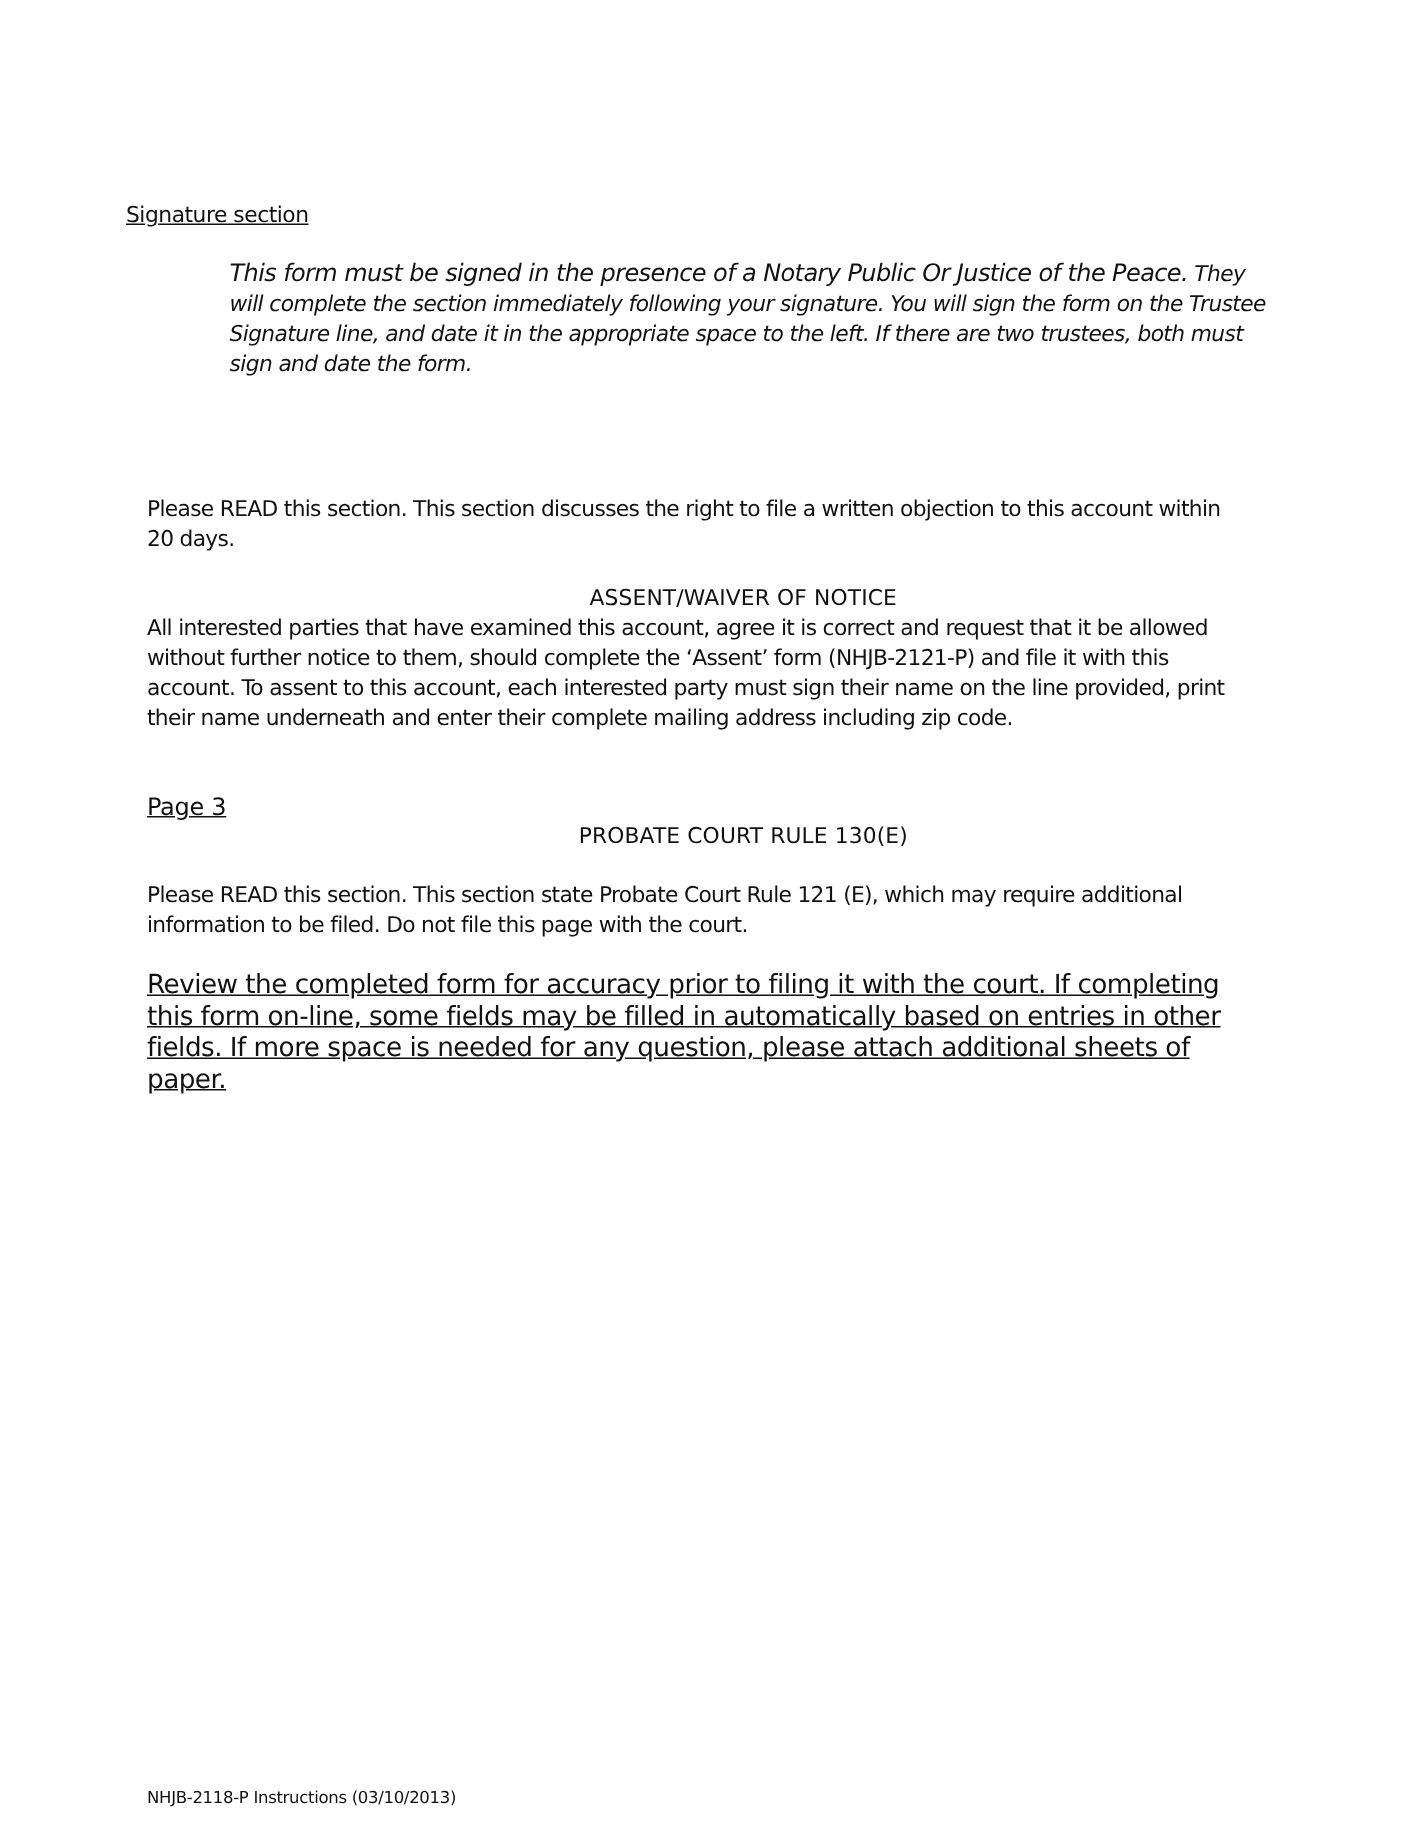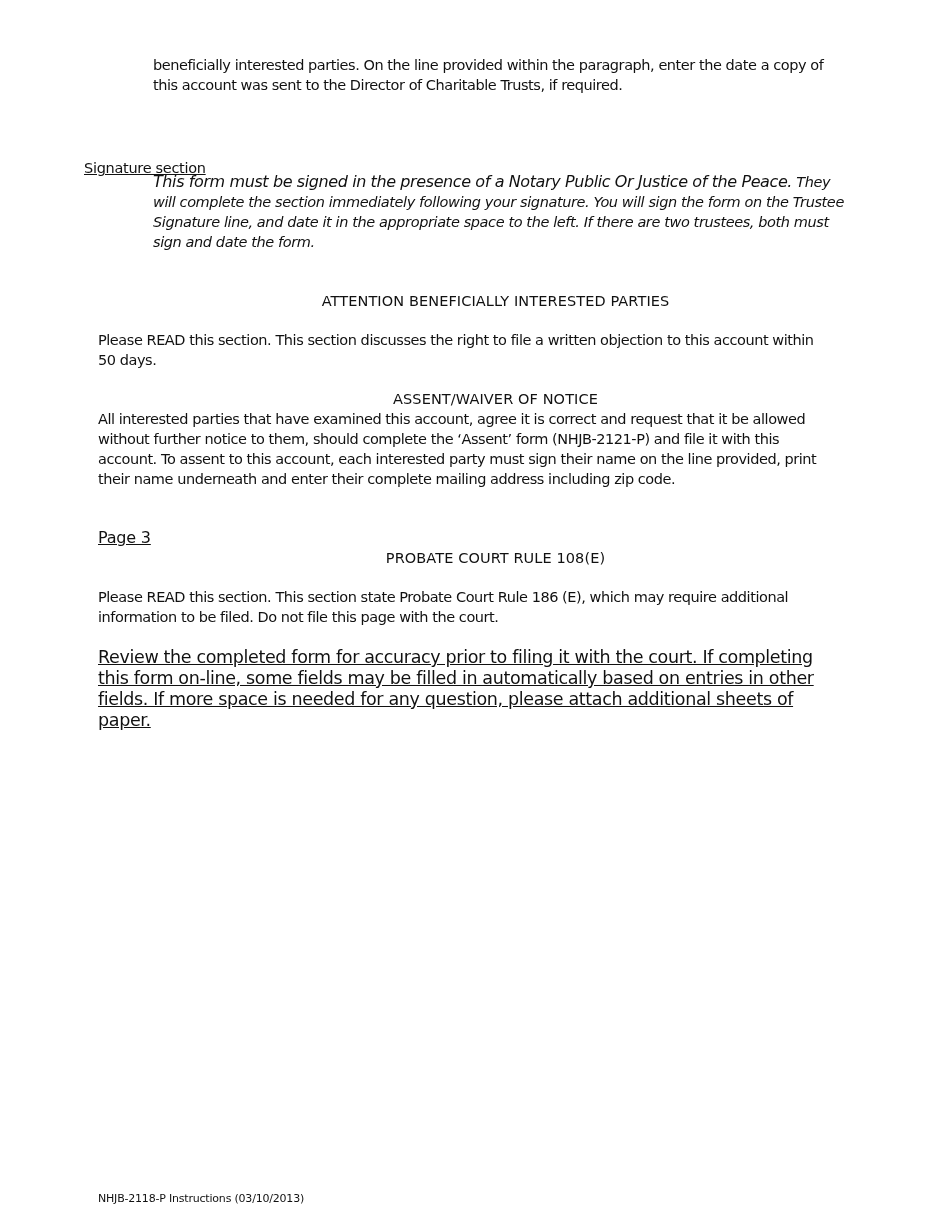--- a/index.html
+++ b/index.html
@@ -48,21 +48,20 @@
       letter-spacing: 0.1px;
     }
     .underline {
       text-decoration: underline;
     }
     .sig-label {
       left: 84px;
       font-size: 14.5px;
       line-height: 20px;
       letter-spacing: -0.3px;
-      margin-top: 24px;
     }
     .page5 {
       left: 98px;
       font-size: 16px;
       line-height: 20px;
     }
     .big {
       left: 98px;
       width: 740px;
       font-size: 17.5px;
@@ -86,39 +85,37 @@
       font-size: 11px;
       line-height: 14px;
       letter-spacing: -0.2px;
     }
   </style>
 </head>
 <body>
 
 <div class="page">
 
-  <p class="blk p-indent" style="top:55px;">beneficially interested parties.  On the line provided within the paragraph, enter the date a copy of this account was sent to the Director of Charitable Trusts, if required.</p>
 
   <p class="blk sig-label underline" style="top:134px;">Signature section</p>
 
   <p class="blk sig-para" style="top:172px;"><span class="first">This form must be signed in the presence of a Notary Public Or Justice of the Peace.</span><span>  They will complete the section immediately following your signature.  You will sign the form on the Trustee Signature line, and date it in the appropriate space to the left.  If there are two trustees, both must sign and date the form.</span></p>
 
-  <p class="blk heading-center" style="top:291px;">ATTENTION BENEFICIALLY INTERESTED PARTIES</p>
 
-  <p class="blk p-wide" style="top:330px;">Please READ this section. This section discusses the right to file a written objection to this account within 50 days.</p>
+  <p class="blk p-wide" style="top:330px;">Please READ this section. This section discusses the right to file a written objection to this account within 20 days.</p>
 
   <p class="blk heading-center" style="top:389px;text-align:center;">ASSENT/WAIVER OF NOTICE</p>
 
   <p class="blk p-wide" style="top:409px;">All interested parties that have examined this account, agree it is correct and request that it be allowed without further notice to them, should complete the ‘Assent’ form (NHJB-2121-P) and file it with this account.  To assent to this account, each interested party must sign their name on the line provided, print their name underneath and enter their complete mailing address including zip code.</p>
 
   <p class="blk page5 underline" style="top:528px;">Page 3</p>
 
-  <p class="blk heading-center" style="top:548px;">PROBATE COURT RULE 108(E)</p>
+  <p class="blk heading-center" style="top:548px;">PROBATE COURT RULE 130(E)</p>
 
-  <p class="blk p-wide" style="top:587px;">Please READ this section.  This section state Probate Court Rule 186 (E), which may require additional information to be filed.  Do not file this page with the court.</p>
+  <p class="blk p-wide" style="top:587px;">Please READ this section.  This section state Probate Court Rule 121 (E), which may require additional information to be filed.  Do not file this page with the court.</p>
 
   <p class="blk big" style="top:647px;text-decoration:underline;">Review the completed form for accuracy prior to filing it with the court.  If completing this form on-line, some fields may be filled in automatically based on entries in other fields.  If more space is needed for any question, please attach additional sheets of paper.</p>
 
   <div class="footer" style="left:98px;">NHJB-2118-P  Instructions (03/10/2013)</div>
 
   <div class="footer" style="left:417px;margin-top:48px;">4 of 4</div>
 
 </div>
 
 </body></html>

